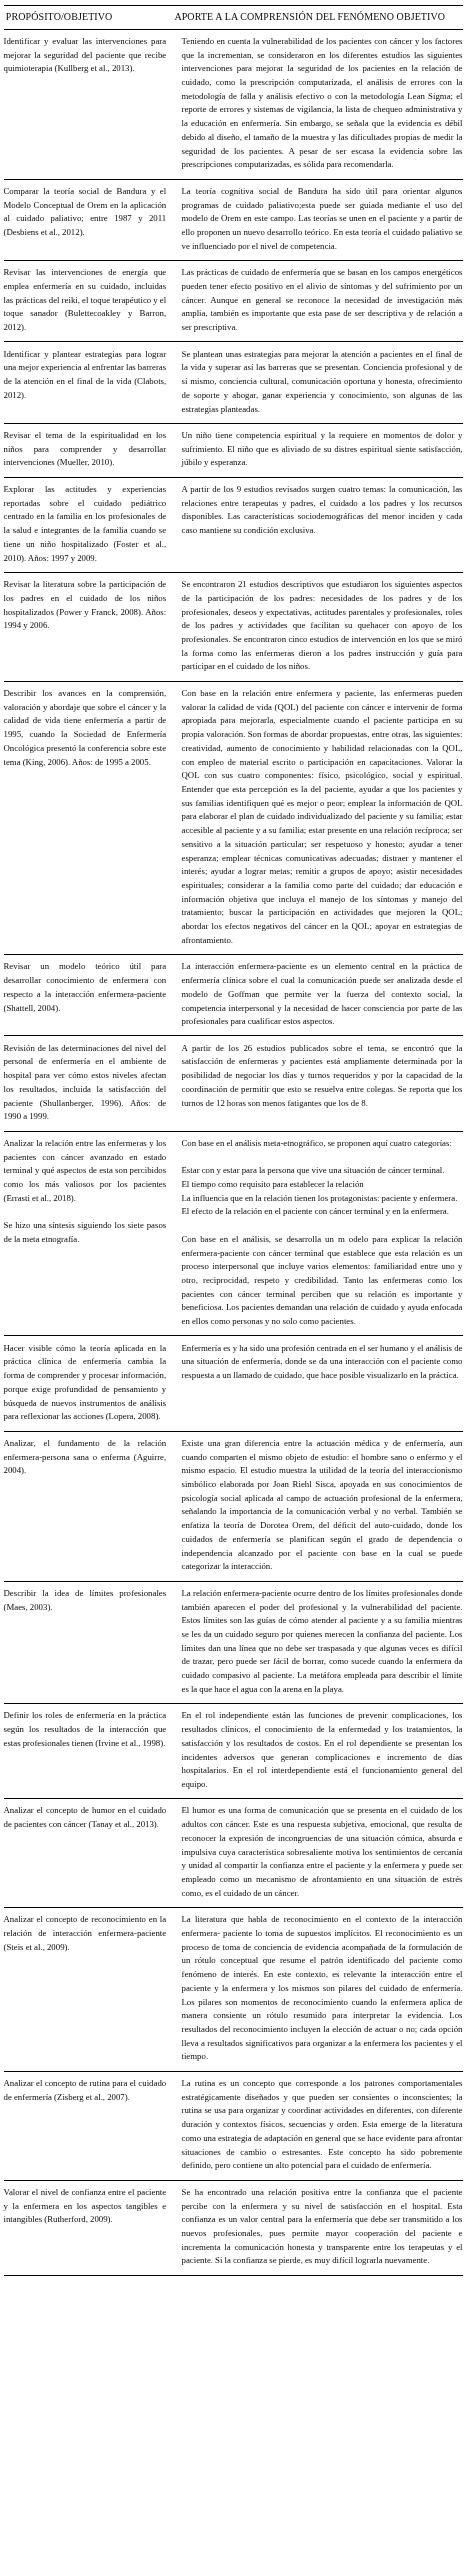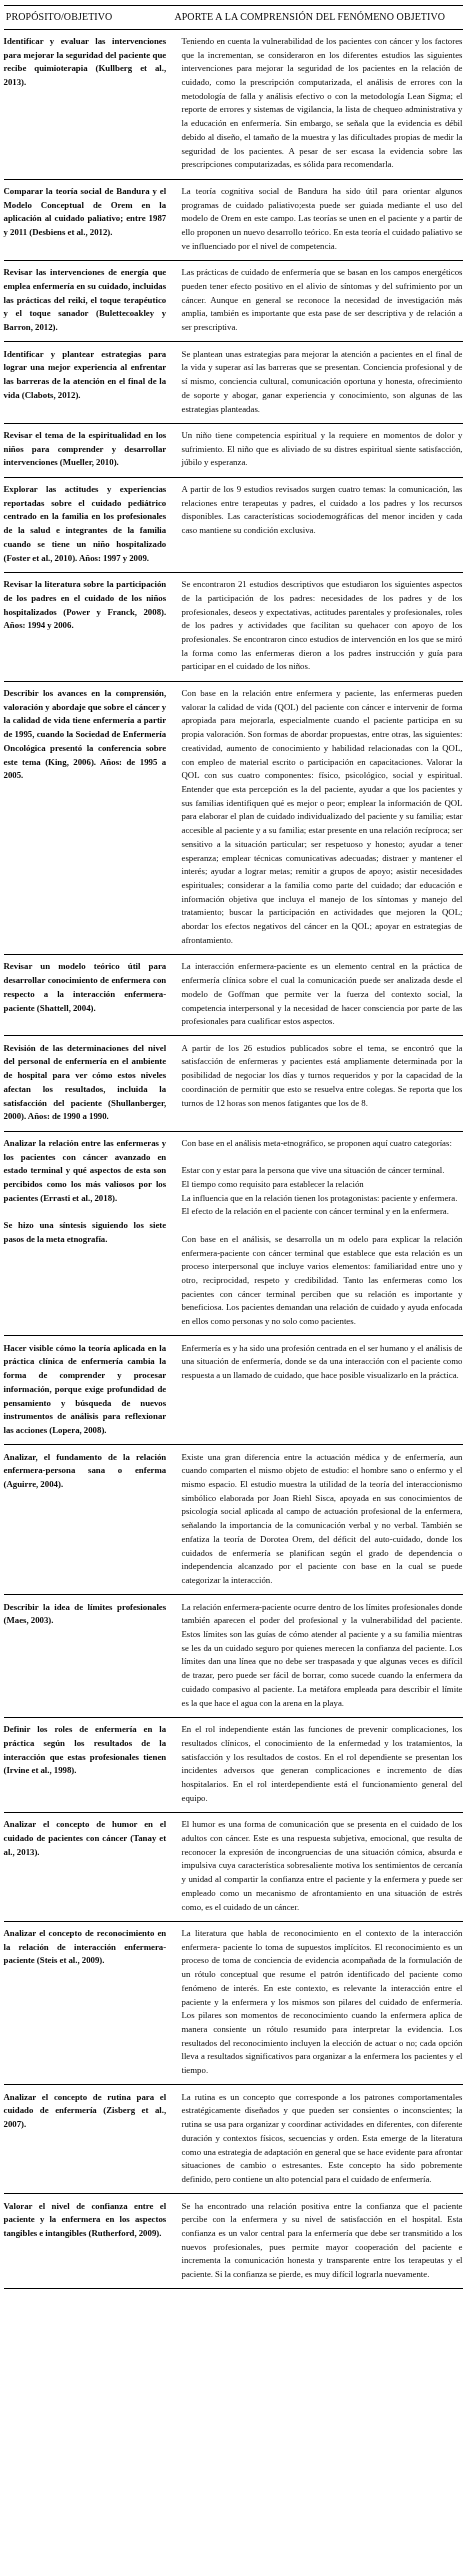--- a/index.html
+++ b/index.html
@@ -55,21 +55,20 @@
     font-size: 8.8px;
     line-height: 1.56;
     text-align: justify;
     padding: 5.3px 0 6.5px 0;
     white-space: pre-line;
     word-spacing: -0.1px;
   }
   td.col-proposito {
     width: 164px;
     padding-right: 5.9px;
-    font-weight: bold;
   }
   td.col-aporte {
     padding-left: 9.4px;
   }
 </style>
 </head>
 <body>
 
 <div class="page">
 
@@ -111,21 +110,21 @@
         </tr>
         <tr>
           <td class="col-proposito">Describir los avances en la comprensión, valoración y abordaje que sobre el cáncer y la calidad de vida tiene enfermería a partir de 1995, cuando la Sociedad de Enfermería Oncológica presentó la conferencia sobre este tema (King, 2006). Años: de 1995 a 2005.</td>
           <td class="col-aporte">Con base en la relación entre enfermera y paciente, las enfermeras pueden valorar la calidad de vida (QOL) del paciente con cáncer e intervenir de forma apropiada para mejorarla, especialmente cuando el paciente participa en su propia valoración. Son formas de abordar propuestas, entre otras, las siguientes: creatividad, aumento de conocimiento y habilidad relacionadas con la QOL, con empleo de material escrito o participación en capacitaciones. Valorar la QOL con sus cuatro componentes: físico, psicológico, social y espiritual. Entender que esta percepción es la del paciente, ayudar a que los pacientes y sus familias identifiquen qué es mejor o peor; emplear la información de QOL para elaborar el plan de cuidado individualizado del paciente y su familia; estar accesible al paciente y a su familia; estar presente en una relación recíproca; ser sensitivo a la situación particular; ser respetuoso y honesto; ayudar a tener esperanza; emplear técnicas comunicativas adecuadas; distraer y mantener el interés; ayudar a lograr metas; remitir a grupos de apoyo; asistir necesidades espirituales; considerar a la familia como parte del cuidado; dar educación e información objetiva que incluya el manejo de los síntomas y manejo del tratamiento; buscar la participación en actividades que mejoren la QOL; abordar los efectos negativos del cáncer en la QOL; apoyar en estrategias de afrontamiento.</td>
         </tr>
         <tr>
           <td class="col-proposito">Revisar un modelo teórico útil para desarrollar conocimiento de enfermera con respecto a la interacción enfermera-paciente (Shattell, 2004).</td>
           <td class="col-aporte">La interacción enfermera-paciente es un elemento central en la práctica de enfermería clínica sobre el cual la comunicación puede ser analizada desde el modelo de Goffman que permite ver la fuerza del contexto social, la competencia interpersonal y la necesidad de hacer consciencia por parte de las profesionales para cualificar estos aspectos.</td>
         </tr>
         <tr>
-          <td class="col-proposito">Revisión de las determinaciones del nivel del personal de enfermería en el ambiente de hospital para ver cómo estos niveles afectan los resultados, incluida la satisfacción del paciente (Shullanberger, 2000). Años: de 1990 a 1990.</td>
+          <td class="col-proposito">Revisión de las determinaciones del nivel del personal de enfermería en el ambiente de hospital para ver cómo estos niveles afectan los resultados, incluida la satisfacción del paciente (Shullanberger, 1996). Años: de 1990 a 1999.</td>
           <td class="col-aporte">A partir de los 26 estudios publicados sobre el tema, se encontró que la satisfacción de enfermeras y pacientes está ampliamente determinada por la posibilidad de negociar los días y turnos requeridos y por la capacidad de la coordinación de permitir que esto se resuelva entre colegas. Se reporta que los turnos de 12 horas son menos fatigantes que los de 8.</td>
         </tr>
         <tr>
           <td class="col-proposito">Analizar la relación entre las enfermeras y los pacientes con cáncer avanzado en estado terminal y qué aspectos de esta son percibidos como los más valiosos por los pacientes (Errasti et al., 2018).
 
 Se hizo una síntesis siguiendo los siete pasos de la meta etnografía.</td>
           <td class="col-aporte">Con base en el análisis meta-etnográfico, se proponen aquí cuatro categorías:
 
 Estar con y estar para la persona que vive una situación de cáncer terminal.
 El tiempo como requisito para establecer la relación

